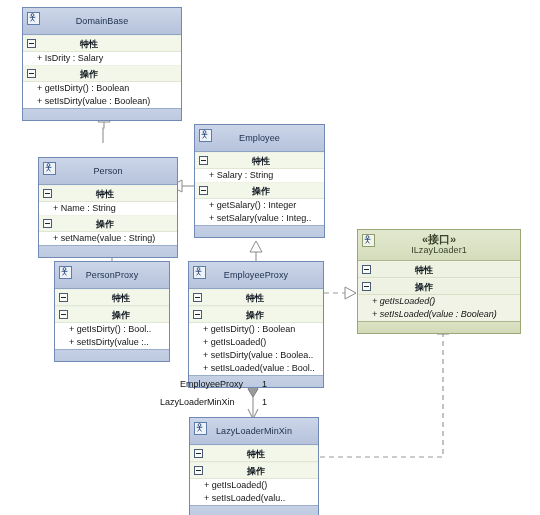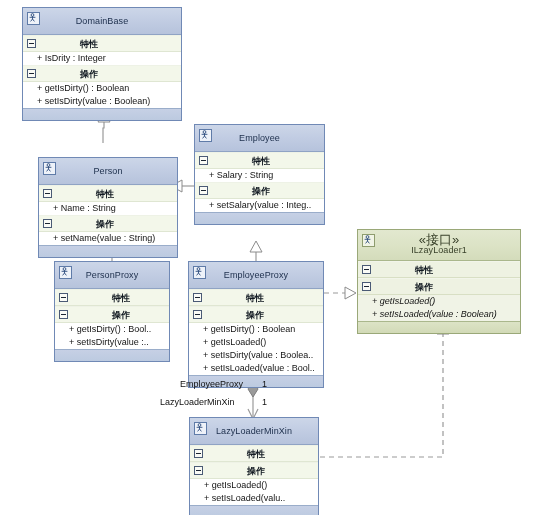--- a/index.html
+++ b/index.html
@@ -54,23 +54,23 @@
     justify-content: center;
   }
   .uml .title {
     font-size: 9px;
     color: #20324f;
     letter-spacing: 0.1px;
     text-align: center;
     line-height: 11px;
   }
   .uml .stereo {
-    font-size: 13px;
+    font-size: 11px;
     color: #20324f;
-    font-weight: normal;
+    font-weight: bold;
     text-align: center;
     line-height: 11px;
   }
   .cls-icon {
     position: absolute;
     left: 4px;
     top: 4px;
     width: 11px;
     height: 11px;
     background: #eef2f9;
@@ -211,21 +211,21 @@
           <path d="M4.5,3.4 L4.5,6 M1.6,4.3 L7.4,4.3 M4.5,6 L2.6,8.4 M4.5,6 L6.4,8.4" fill="none" stroke="#2b4b7d" stroke-width="0.9"></path>
         </svg>
       </span>
       <span class="title">DomainBase</span>
     </div>
     <div class="body">
       <div class="sect">
         <span class="exp"></span>
         <span class="slabel">特性</span>
       </div>
-      <div class="mem">+ IsDrity : Integer</div>
+      <div class="mem">+ IsDrity : Salary</div>
       <div class="sect">
         <span class="exp"></span>
         <span class="slabel">操作</span>
       </div>
       <div class="mem">+ getIsDirty() : Boolean</div>
       <div class="mem">+ setIsDirty(value : Boolean)</div>
     </div>
     <div class="foot"></div>
   </div>
 
@@ -267,20 +267,21 @@
     <div class="body">
       <div class="sect">
         <span class="exp"></span>
         <span class="slabel">特性</span>
       </div>
       <div class="mem">+ Salary : String</div>
       <div class="sect">
         <span class="exp"></span>
         <span class="slabel">操作</span>
       </div>
+      <div class="mem">+ getSalary() : Integer</div>
       <div class="mem">+ setSalary(value : Integ..</div>
     </div>
     <div class="foot"></div>
   </div>
 
   <div class="uml" style="left:54px; top:261px; width:116px;">
     <div class="hdr">
       <span class="cls-icon">
         <svg width="9" height="9" viewBox="0 0 9 9">
           <circle cx="4.5" cy="2" r="1.4" fill="none" stroke="#2b4b7d" stroke-width="0.9"></circle>

